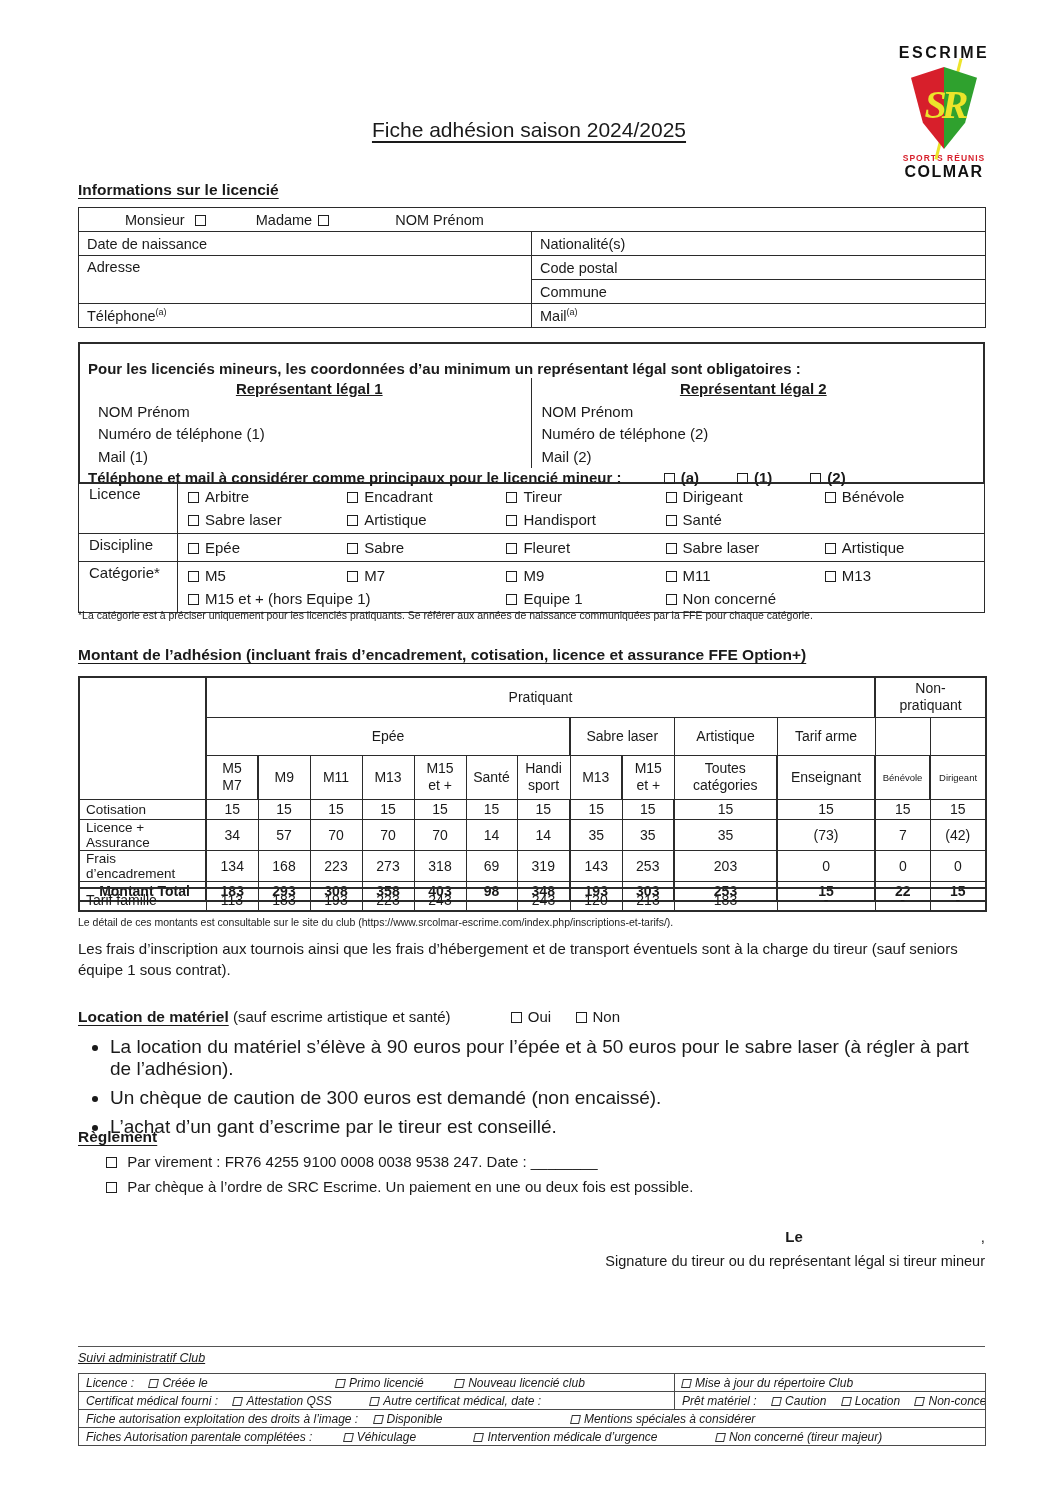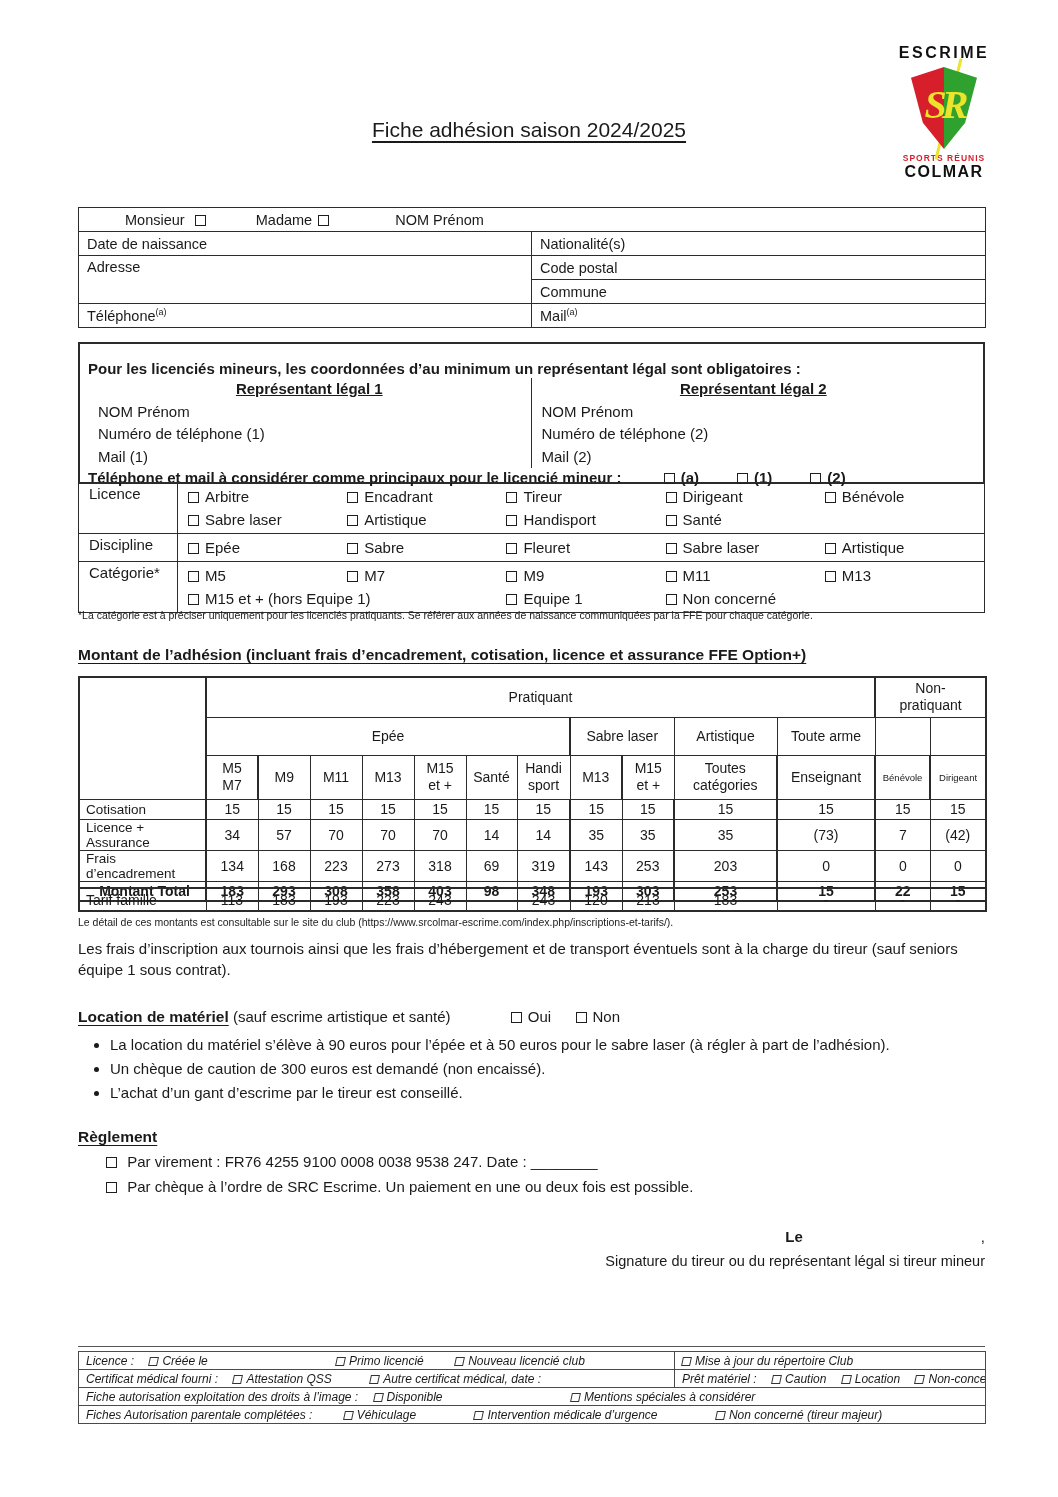--- a/index.html
+++ b/index.html
@@ -77,21 +77,21 @@
   .tbl-price .r1 th.gnp { border-left:2px solid #2b2b2b; }
   .tbl-famille { width:907px; border-collapse:collapse; table-layout:fixed; font-size:14px; border:2px solid #2b2b2b; }
   .tbl-famille td { border:1.5px solid #2b2b2b; height:23px; text-align:center; }
   .tbl-famille td:first-child { text-align:left; padding-left:6px; }
 
   
   .para { font-size:15px; line-height:21px; }
   .loc-line { font-size:15px; }
   .loc-gap { display:inline-block; width:52px; }
   .loc-gap2 { display:inline-block; width:16px; }
-  .bullets { list-style:disc; padding-left:32px; font-size:15px; }
+  .bullets { list-style:disc; padding-left:32px; font-size:19px; }
   .bullets li { margin-bottom:7px; }
   .reg-opt { padding-left:28px; font-size:15px; }
   .sig-line1 { text-align:right; font-size:15px; }
   .sig-le { font-weight:bold; }
   .sig-space { display:inline-block; width:178px; }
   .sig-line2 { text-align:right; font-size:14.5px; margin-top:5px; }
 
   
   .admin { border-top:1.5px solid #555; padding-top:4px; font-style:italic; }
   .admin-heading { font-size:12.5px; text-decoration:underline; margin-bottom:8px; }
@@ -112,20 +112,23 @@
       <div class="blade"></div>
       <div class="shield"></div>
       <div class="monogram">SR</div>
     </div>
     <div class="logo-sub1">SPORTS RÉUNIS</div>
     <div class="logo-sub2">COLMAR</div>
   </div>
 
   <div class="title">Fiche adhésion saison 2024/2025</div>
 
+  <div class="abs" style="top:181px;">
+    <span class="heading">Informations sur le licencié</span>
+  </div>
 
   <div class="abs" style="top:207px;">
     <table class="tbl-info">
       <colgroup>
           <col style="width:453px">
           <col style="width:454px">
         </colgroup>
       <tbody>
           <tr class="civ-row">
         <td colspan="2">
@@ -257,21 +260,21 @@
           <tr class="r1">
         <th rowspan="3"></th>
         <th colspan="11">Pratiquant</th>
         <th colspan="2" class="gnp">Non-
 pratiquant</th>
       </tr>
       <tr class="r2">
         <th colspan="7">Epée</th>
         <th colspan="2">Sabre laser</th>
         <th>Artistique</th>
-        <th>Toute arme</th>
+        <th>Tarif arme</th>
         <th></th>
         <th></th>
       </tr>
       <tr class="r3">
         <th>M5
 M7</th>
         <th>M9</th>
         <th>M11</th>
         <th>M13</th>
         <th>M15
@@ -425,20 +428,21 @@
     <span class="cb"></span>
     <span>Par chèque à l’ordre de SRC Escrime. Un paiement en une ou deux fois est possible.</span>
   </div>
 
   <div class="abs sig-line1" style="top:1228px;">
     <span class="sig-le">Le</span><span class="sig-space"></span><span>,</span>
   </div>
   <div class="abs sig-line2" style="top:1248px;">Signature du tireur ou du représentant légal si tireur mineur</div>
 
   <div class="abs admin" style="top:1346px;">
+    <div class="admin-heading">Suivi administratif Club</div>
     <table class="tbl-admin">
       <colgroup>
           <col style="width:596px">
           <col style="width:311px">
         </colgroup>
       <tbody>
           <tr>
         <td>
           <span>Licence :</span>
           <span class="m12"><span class="cbi"></span><span>Créée le</span></span>

